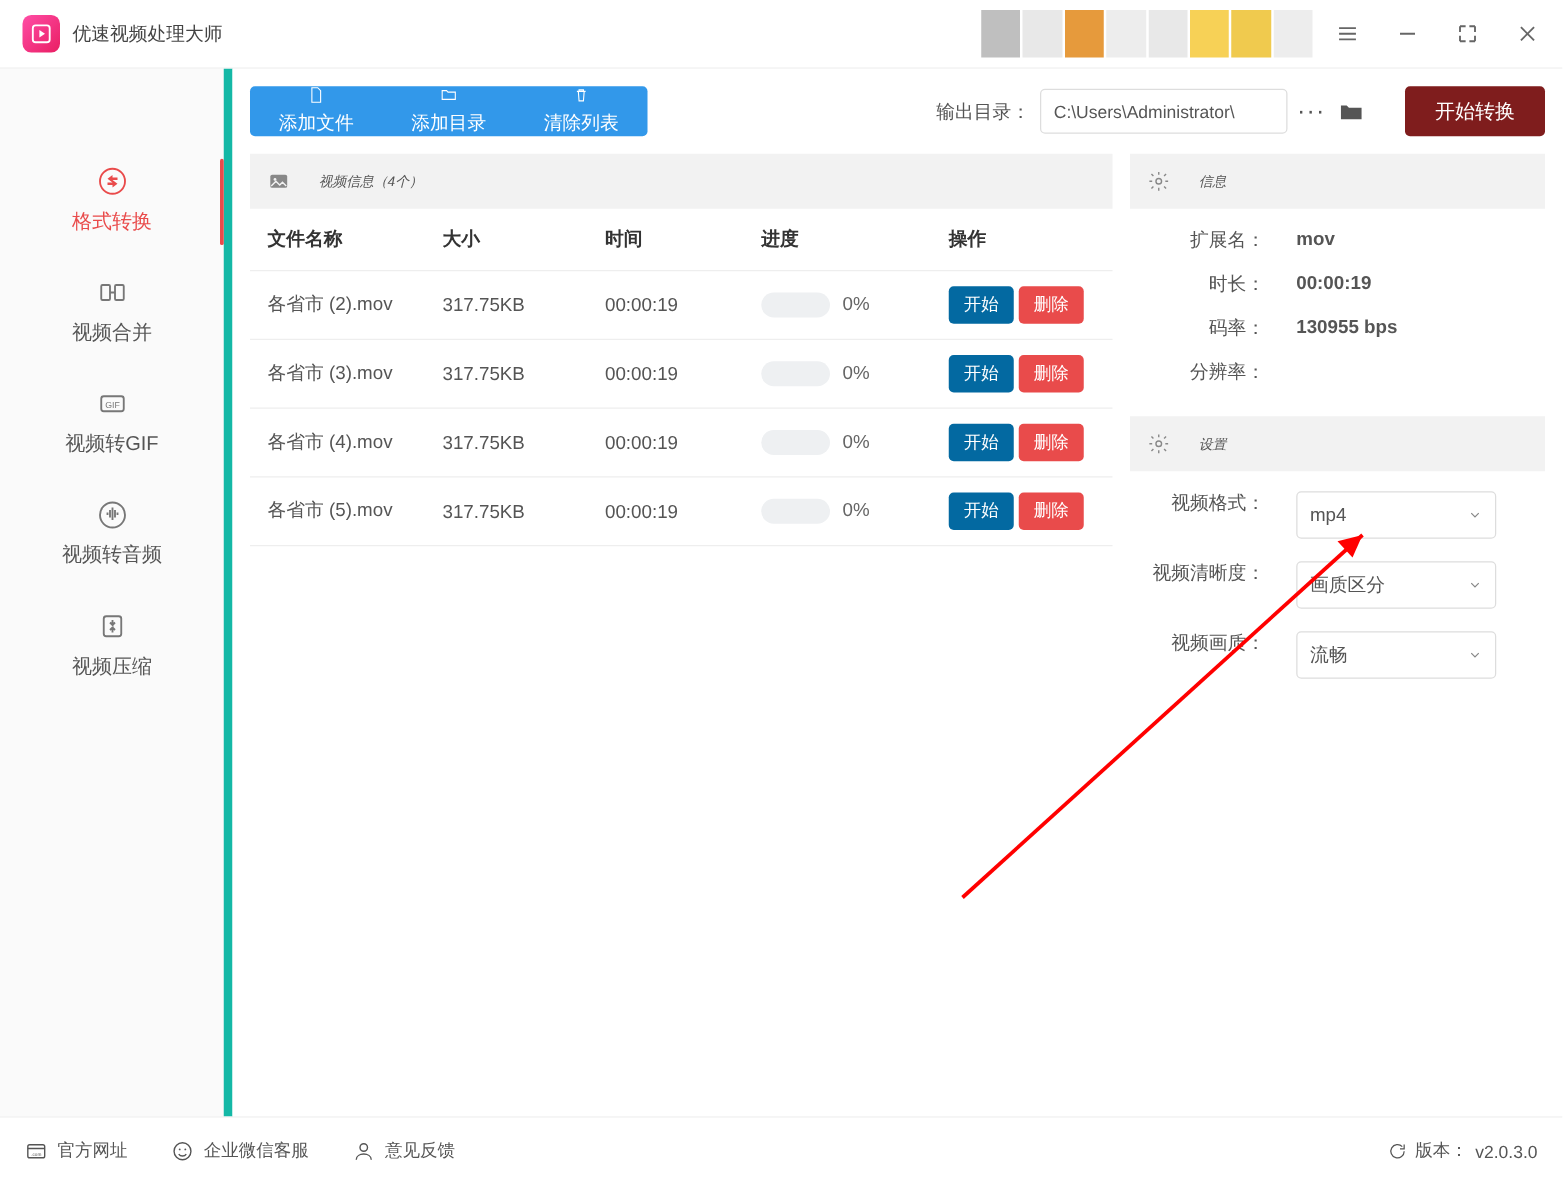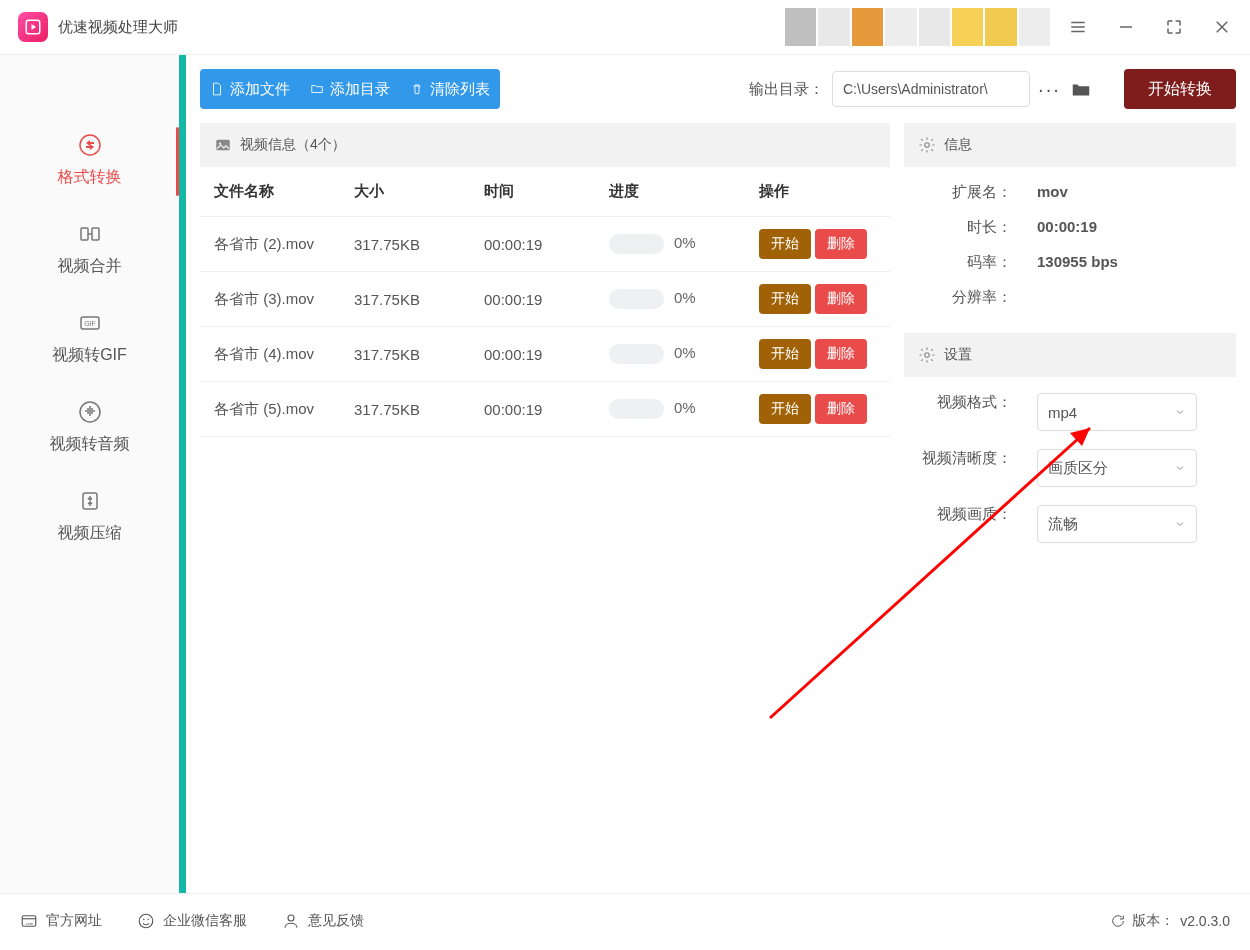--- a/index.html
+++ b/index.html
@@ -100,27 +100,28 @@
     .btn-group {
       display: flex;
       background: #3298ea;
       border-radius: 4px;
       overflow: hidden;
       height: 40px;
     }
     .tb-btn {
       display: flex;
       align-items: center;
-      padding: 0 10px;
+      padding: 0 23px;
       color: #fff;
       font-size: 15px;
       cursor: pointer;
       border: none;
       background: transparent;
       gap: 6px;
+      flex-direction: column;
     }
     .tb-btn svg { width: 14px; height: 14px; }
     .toolbar-spacer { flex: 1; }
     .outdir-label { color: #555; font-size: 15px; margin-right: 8px; }
     .outdir-input {
       height: 36px;
       width: 198px;
       border: 1px solid #ddd;
       border-radius: 4px;
       padding: 0 10px;
@@ -148,23 +149,24 @@
     }
 
     .body-row { display: flex; gap: 14px; flex: 1; min-height: 0; }
     .table-wrap { flex: 1; display: flex; flex-direction: column; }
     .panel-header {
       background: #f2f2f2;
       height: 44px;
       display: flex;
       align-items: center;
       padding: 0 14px;
-      font-size: 14px;
-      color: #555;
-      gap: 8px;
+      font-size: 11px;
+      color: #555;
+      gap: 23px;
+      font-style: italic;
     }
     .panel-header svg { width: 18px; height: 18px; fill: #888; }
     .table-head {
       display: flex;
       height: 50px;
       align-items: center;
       padding: 0 14px;
       border-bottom: 1px solid #eee;
       font-weight: 600;
       color: #333;
@@ -196,21 +198,21 @@
     .op-btn {
       height: 30px;
       padding: 0 12px;
       border: none;
       border-radius: 4px;
       color: #fff;
       font-size: 14px;
       cursor: pointer;
       margin-right: 4px;
     }
-    .op-start { background: #a16207; }
+    .op-start { background: #0369a1; }
     .op-delete { background: #e94b4b; }
 
     .right-inner {
       display: flex;
       flex-direction: column;
     }
     .info-body, .settings-body {
       padding: 16px 18px 10px;
       font-size: 15px;
       color: #555;

